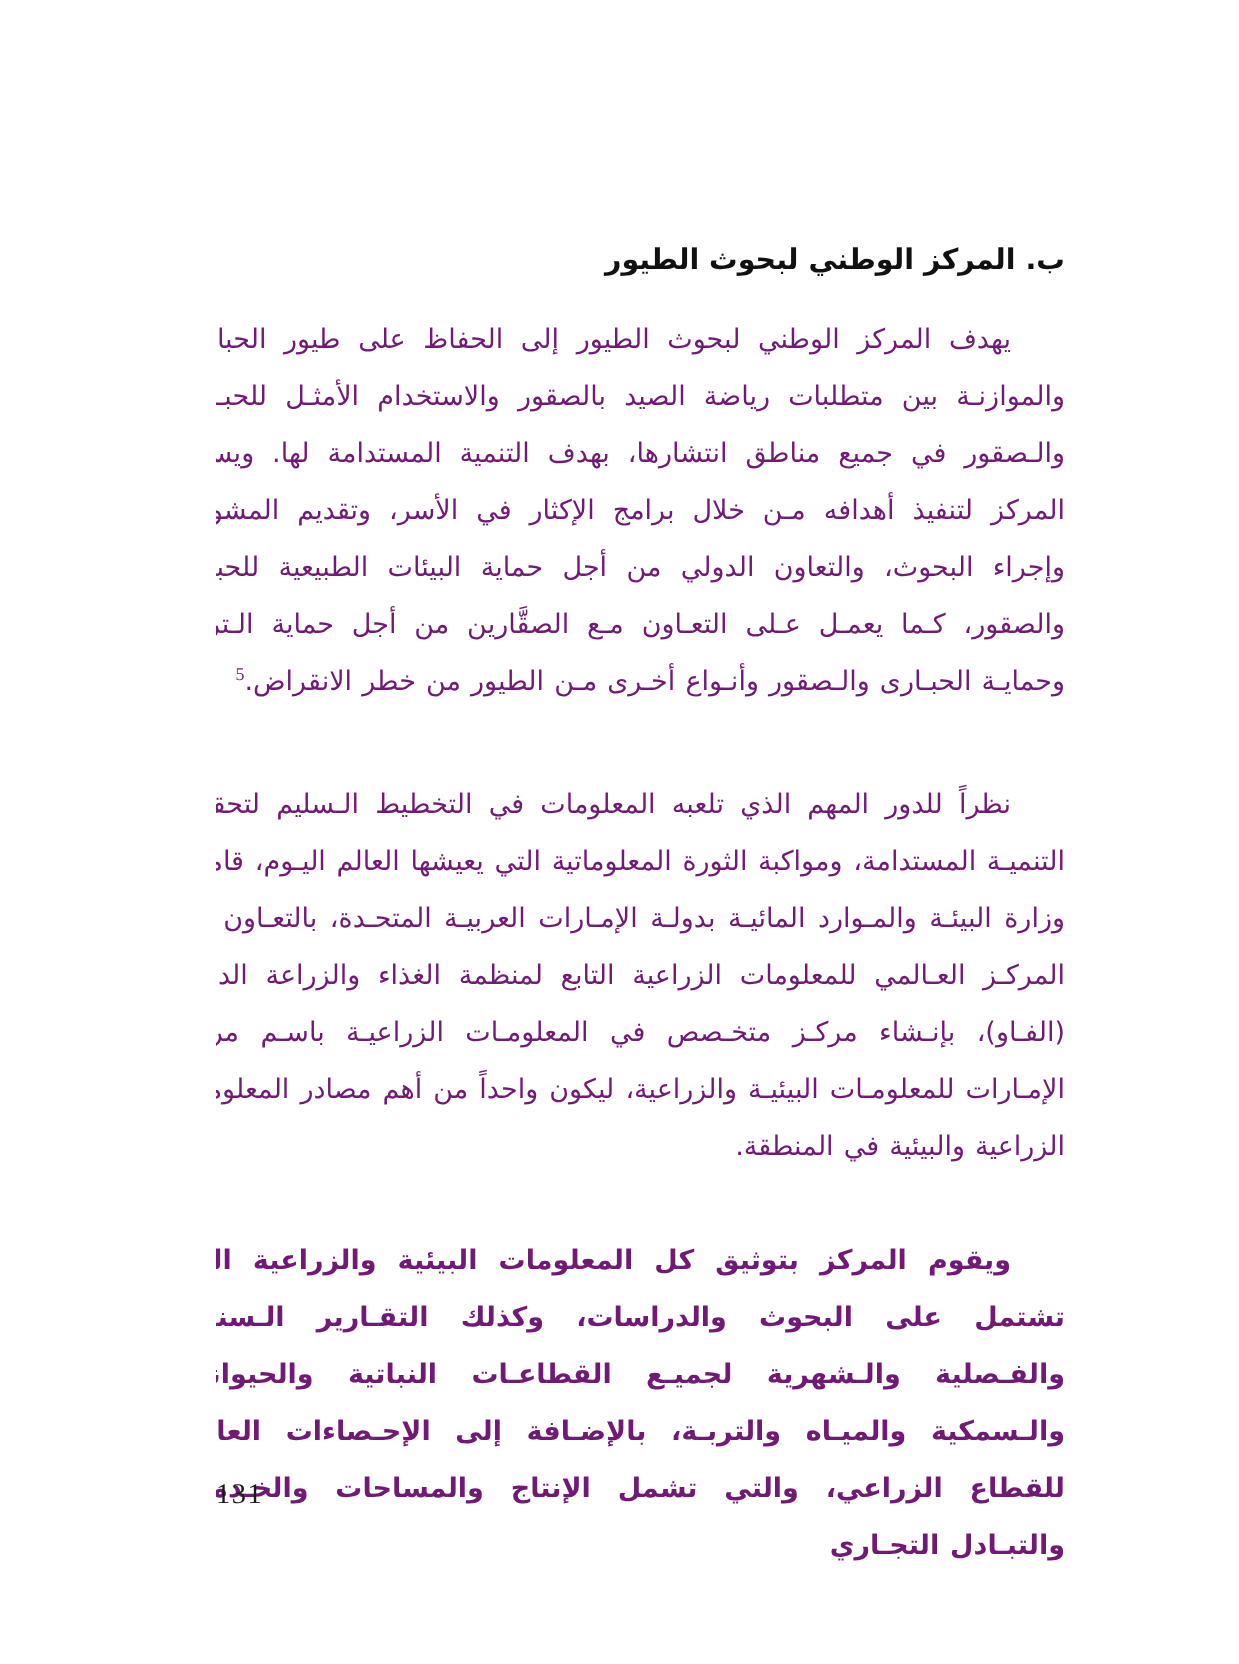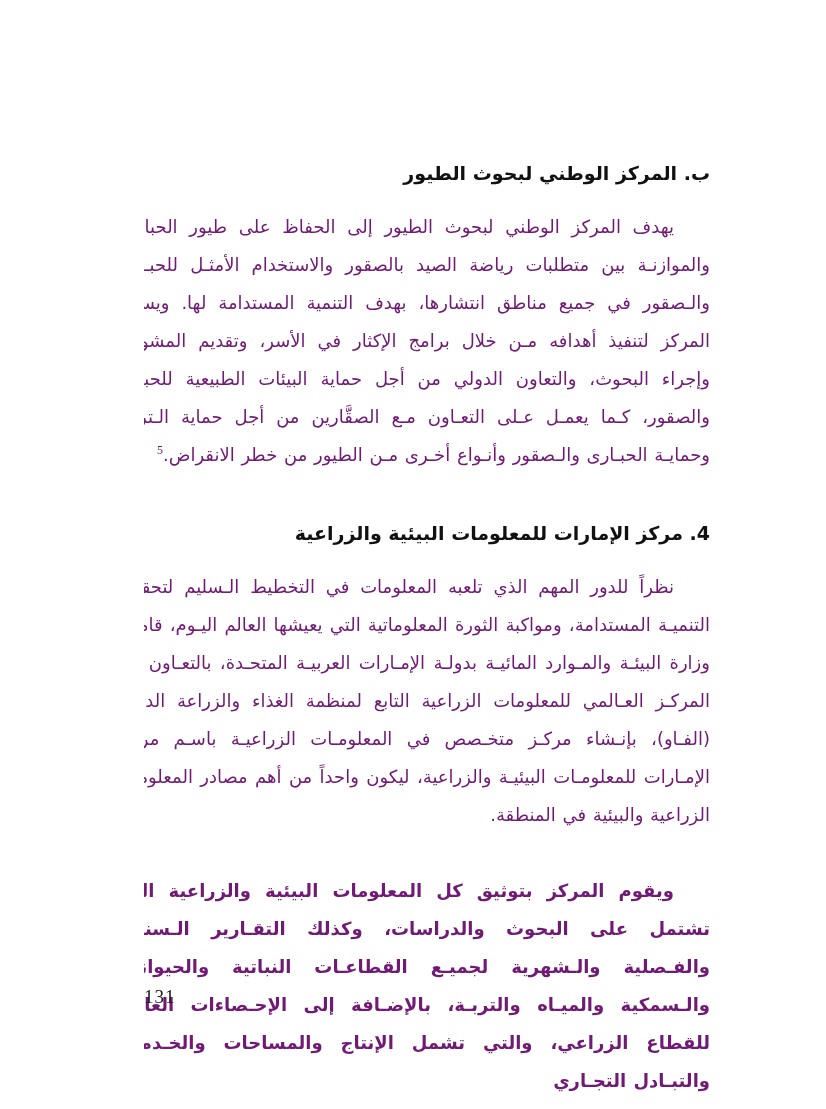--- a/index.html
+++ b/index.html
@@ -76,21 +76,20 @@
 
 <div class="page">
   <main class="content">
 
     <section class="section">
       <h2 class="section-heading">ب. المركز الوطني لبحوث الطيور</h2>
       <p class="body-paragraph"><span>يهدف المركز الوطني لبحوث الطيور إلى الحفاظ على طيور الحبارى، والموازنـة بين متطلبات رياضة الصيد بالصقور والاستخدام الأمثـل للحبـارى والـصقور في جميع مناطق انتشارها، بهدف التنمية المستدامة لها. ويسعى المركز لتنفيذ أهدافه مـن خلال برامج الإكثار في الأسر، وتقديم المشورة، وإجراء البحوث، والتعاون الدولي من أجل حماية البيئات الطبيعية للحبارى والصقور، كـما يعمـل عـلى التعـاون مـع الصقَّارين من أجل حماية الـتراث وحمايـة الحبـارى والـصقور وأنـواع أخـرى مـن الطيور من خطر الانقراض.</span><sup class="footnote-ref">5</sup></p>
     </section>
 
     <section class="section">
-      <h2 class="section-heading">4. مركز الإمارات للمعلومات البيئية والزراعية</h2>
       <p class="body-paragraph"><span>نظراً للدور المهم الذي تلعبه المعلومات في التخطيط الـسليم لتحقيـق التنميـة المستدامة، ومواكبة الثورة المعلوماتية التي يعيشها العالم اليـوم، قامـت وزارة البيئـة والمـوارد المائيـة بدولـة الإمـارات العربيـة المتحـدة، بالتعـاون مـع المركـز العـالمي للمعلومات الزراعية التابع لمنظمة الغذاء والزراعة الدولية (الفـاو)، بإنـشاء مركـز متخـصص في المعلومـات الزراعيـة باسـم مركـز الإمـارات للمعلومـات البيئيـة والزراعية، ليكون واحداً من أهم مصادر المعلومات الزراعية والبيئية في المنطقة.</span></p>
       <p class="body-paragraph"><span>ويقوم المركز بتوثيق كل المعلومات البيئية والزراعية التي تشتمل على البحوث والدراسات، وكذلك التقـارير الـسنوية والفـصلية والـشهرية لجميـع القطاعـات النباتية والحيوانيـة والـسمكية والميـاه والتربـة، بالإضـافة إلى الإحـصاءات العامـة للقطاع الزراعي، والتي تشمل الإنتاج والمساحات والخـدمات والتبـادل التجـاري</span></p>
     </section>
 
   </main>
 
   <footer class="page-footer">
     <span class="page-number">131</span>
   </footer>
 </div>

